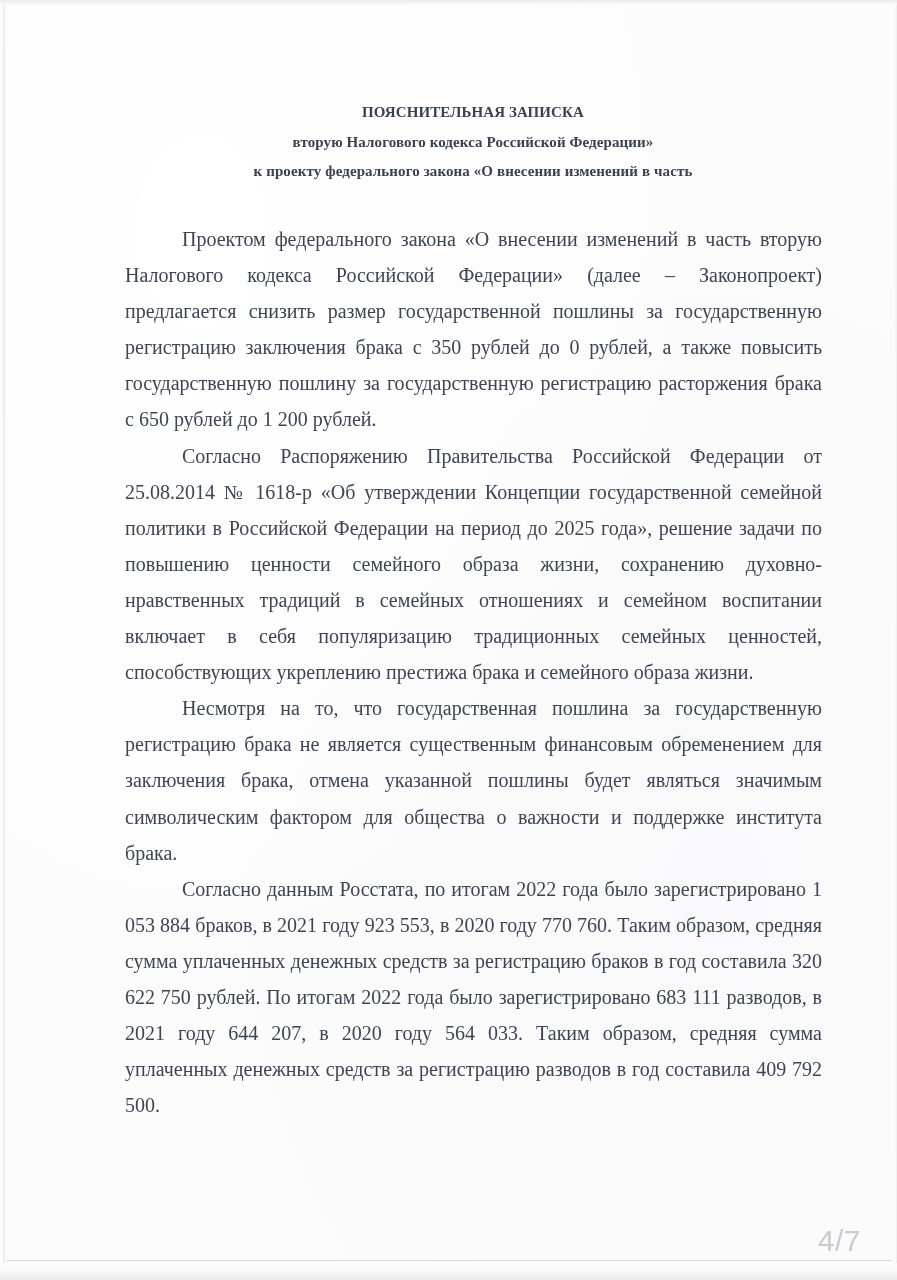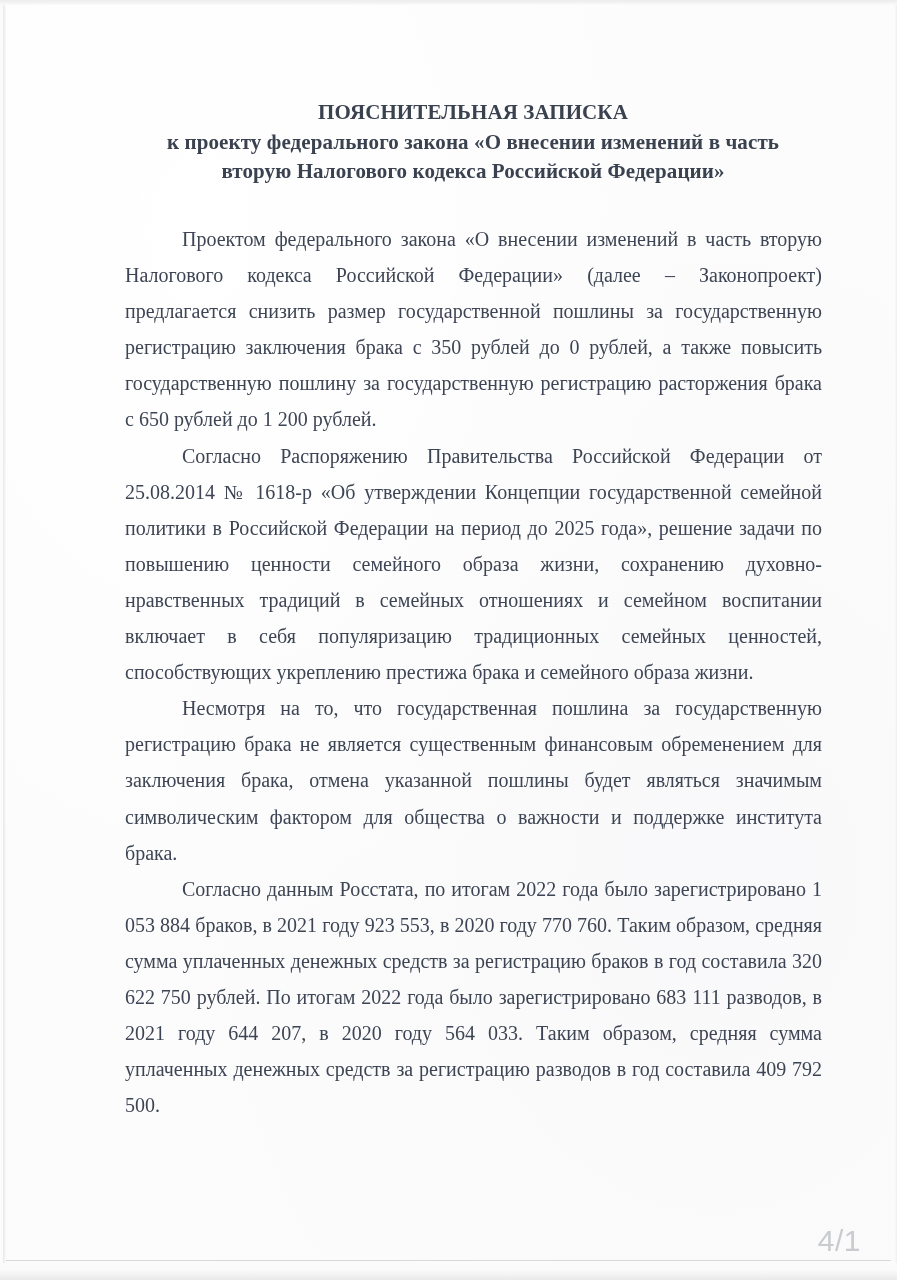--- a/index.html
+++ b/index.html
@@ -99,21 +99,21 @@
     position: absolute;
     top: 98px;
     left: 125px;
     width: 696px;
     text-align: center;
   }
 
   .title-line {
     font-family: "Liberation Serif", "DejaVu Serif", serif;
     font-weight: bold;
-    font-size: 21px;
+    font-size: 15px;
     line-height: 29.5px;
     color: #3a4250;
     letter-spacing: 0.1px;
     white-space: nowrap;
   }
 
   .title-line.wrap {
     white-space: normal;
   }
 
@@ -159,28 +159,28 @@
   <div class="scan-edge-top"></div>
   <div class="scan-edge-bottom"></div>
   <div class="spine-shadow"></div>
   <div class="spine-shadow-right"></div>
   <div class="bottom-rule"></div>
 
   <div class="doc">
 
     <div class="title-block">
       <div class="title-line">ПОЯСНИТЕЛЬНАЯ ЗАПИСКА</div>
+      <div class="title-line wrap">вторую Налогового кодекса Российской Федерации»</div>
       <div class="title-line wrap">к проекту федерального закона «О внесении изменений в часть</div>
-      <div class="title-line wrap">вторую Налогового кодекса Российской Федерации»</div>
     </div>
 
     <div class="body-block">
       <p class="para">Проектом федерального закона «О внесении изменений в часть вторую Налогового кодекса Российской Федерации» (далее – Законопроект) предлагается снизить размер государственной пошлины за государственную регистрацию заключения брака с 350 рублей до 0 рублей, а также повысить государственную пошлину за государственную регистрацию расторжения брака с 650 рублей до 1 200 рублей.</p>
       <p class="para">Согласно Распоряжению Правительства Российской Федерации от 25.08.2014 № 1618-р «Об утверждении Концепции государственной семейной политики в Российской Федерации на период до 2025 года», решение задачи по повышению ценности семейного образа жизни, сохранению духовно-нравственных традиций в семейных отношениях и семейном воспитании включает в себя популяризацию традиционных семейных ценностей, способствующих укреплению престижа брака и семейного образа жизни.</p>
       <p class="para">Несмотря на то, что государственная пошлина за государственную регистрацию брака не является существенным финансовым обременением для заключения брака, отмена указанной пошлины будет являться значимым символическим фактором для общества о важности и поддержке института брака.</p>
       <p class="para">Согласно данным Росстата, по итогам 2022 года было зарегистрировано 1 053 884 браков, в 2021 году 923 553, в 2020 году 770 760. Таким образом, средняя сумма уплаченных денежных средств за регистрацию браков в год составила 320 622 750 рублей. По итогам 2022 года было зарегистрировано 683 111 разводов, в 2021 году 644 207, в 2020 году 564 033. Таким образом, средняя сумма уплаченных денежных средств за регистрацию разводов в год составила 409 792 500.</p>
     </div>
 
   </div>
 
-  <div class="page-counter">4/1</div>
+  <div class="page-counter">4/7</div>
 
 </div>
 
 </body></html>

